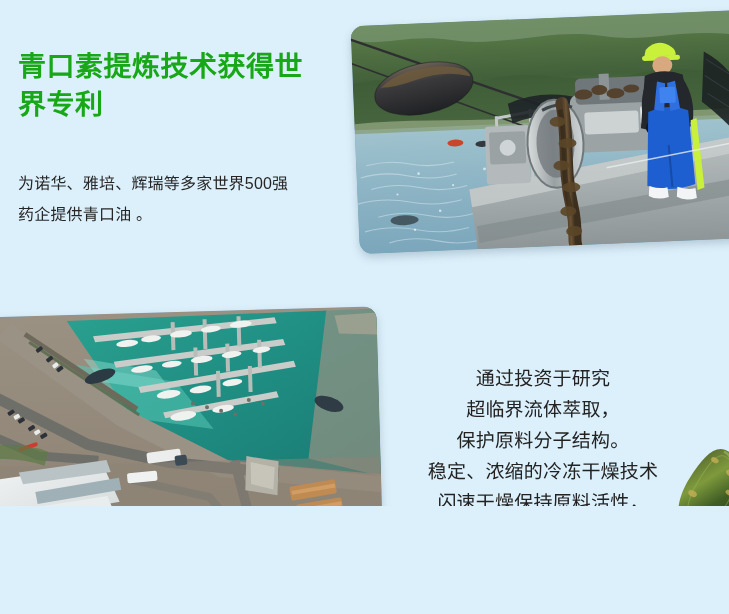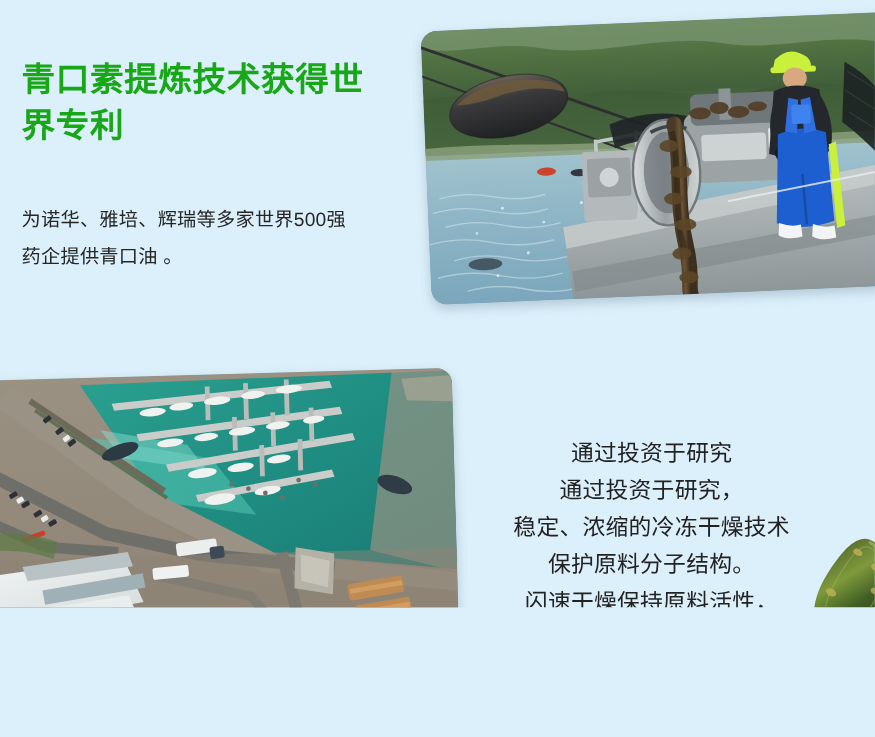--- a/index.html
+++ b/index.html
@@ -390,23 +390,23 @@
   <div class="headline-block">
     <h1 class="headline" style="color: rgb(23, 167, 23);">青口素提炼技术获得世
 界专利</h1>
   </div>
 
   <p class="lead" style="color: rgb(38, 38, 38);">为诺华、雅培、辉瑞等多家世界500强
 药企提供青口油 。</p>
 
   <div class="right-copy" style="color: rgb(34, 34, 34);">
     <span class="ln">通过投资于研究</span>
-    <span class="ln">通过投资于研究，</span>
+    <span class="ln">超临界流体萃取，</span>
+    <span class="ln">保护原料分子结构。</span>
     <span class="ln">稳定、浓缩的冷冻干燥技术</span>
-    <span class="ln">保护原料分子结构。</span>
     <span class="ln">闪速干燥保持原料活性，</span>
   </div>
 
   <div class="mussel">
     <svg width="82" height="132" viewBox="0 0 82 132">
       <defs>
         <linearGradient id="shellg" x1="0" y1="0" x2="1" y2="1">
           <stop offset="0" stop-color="#4f5f2d"></stop>
             <stop offset="0.35" stop-color="#7e9a3c"></stop>
           <stop offset="0.62" stop-color="#3f5d24"></stop>

